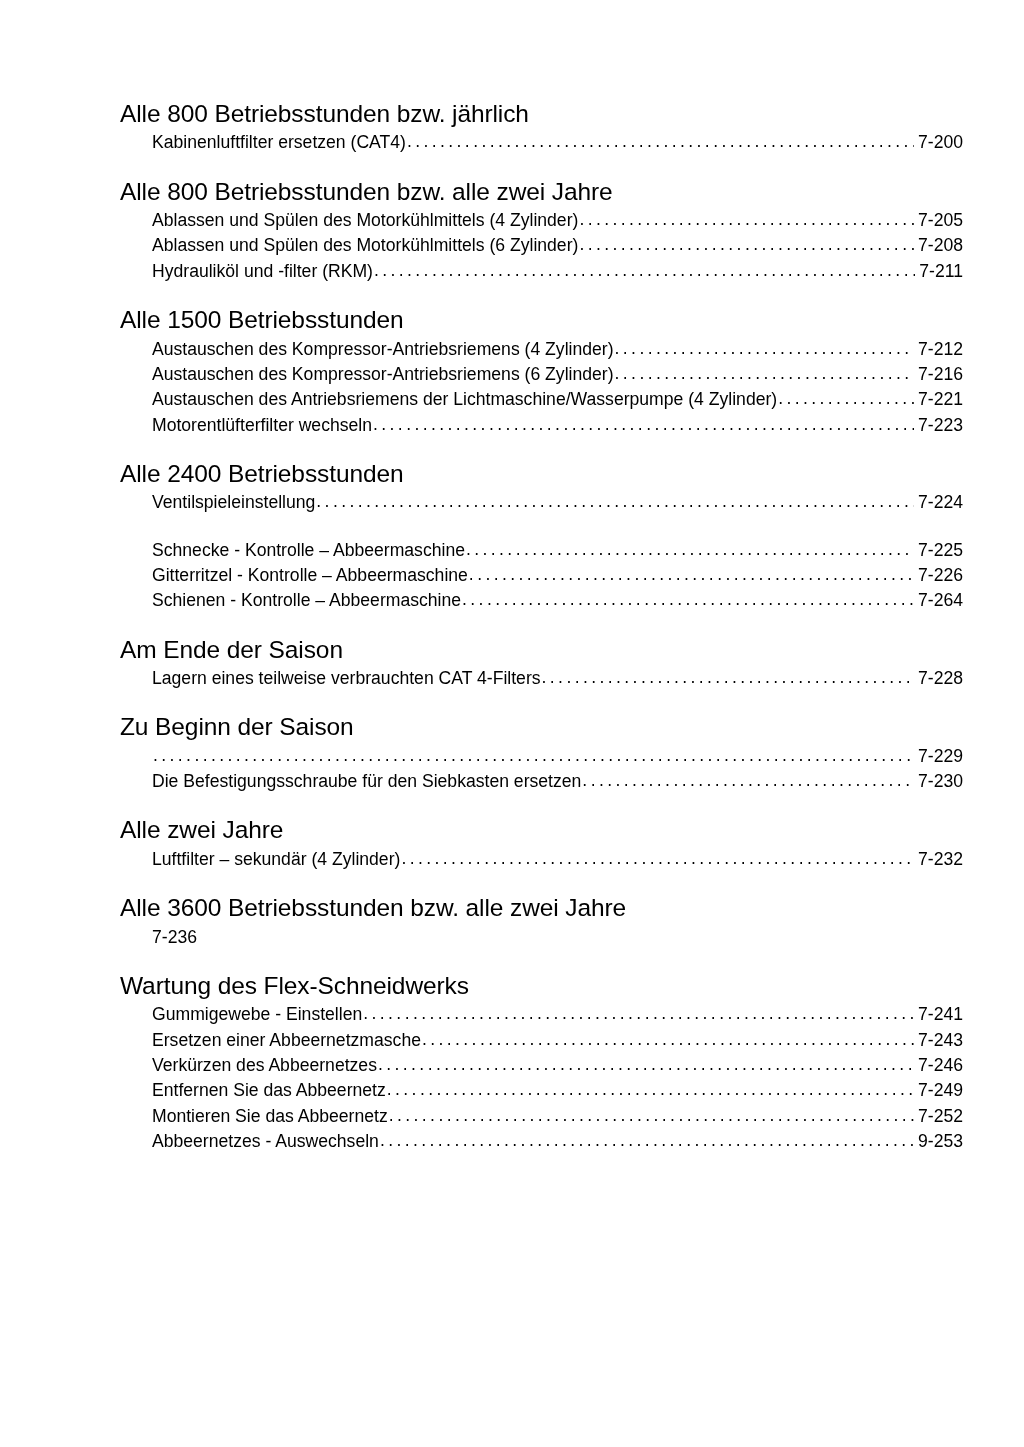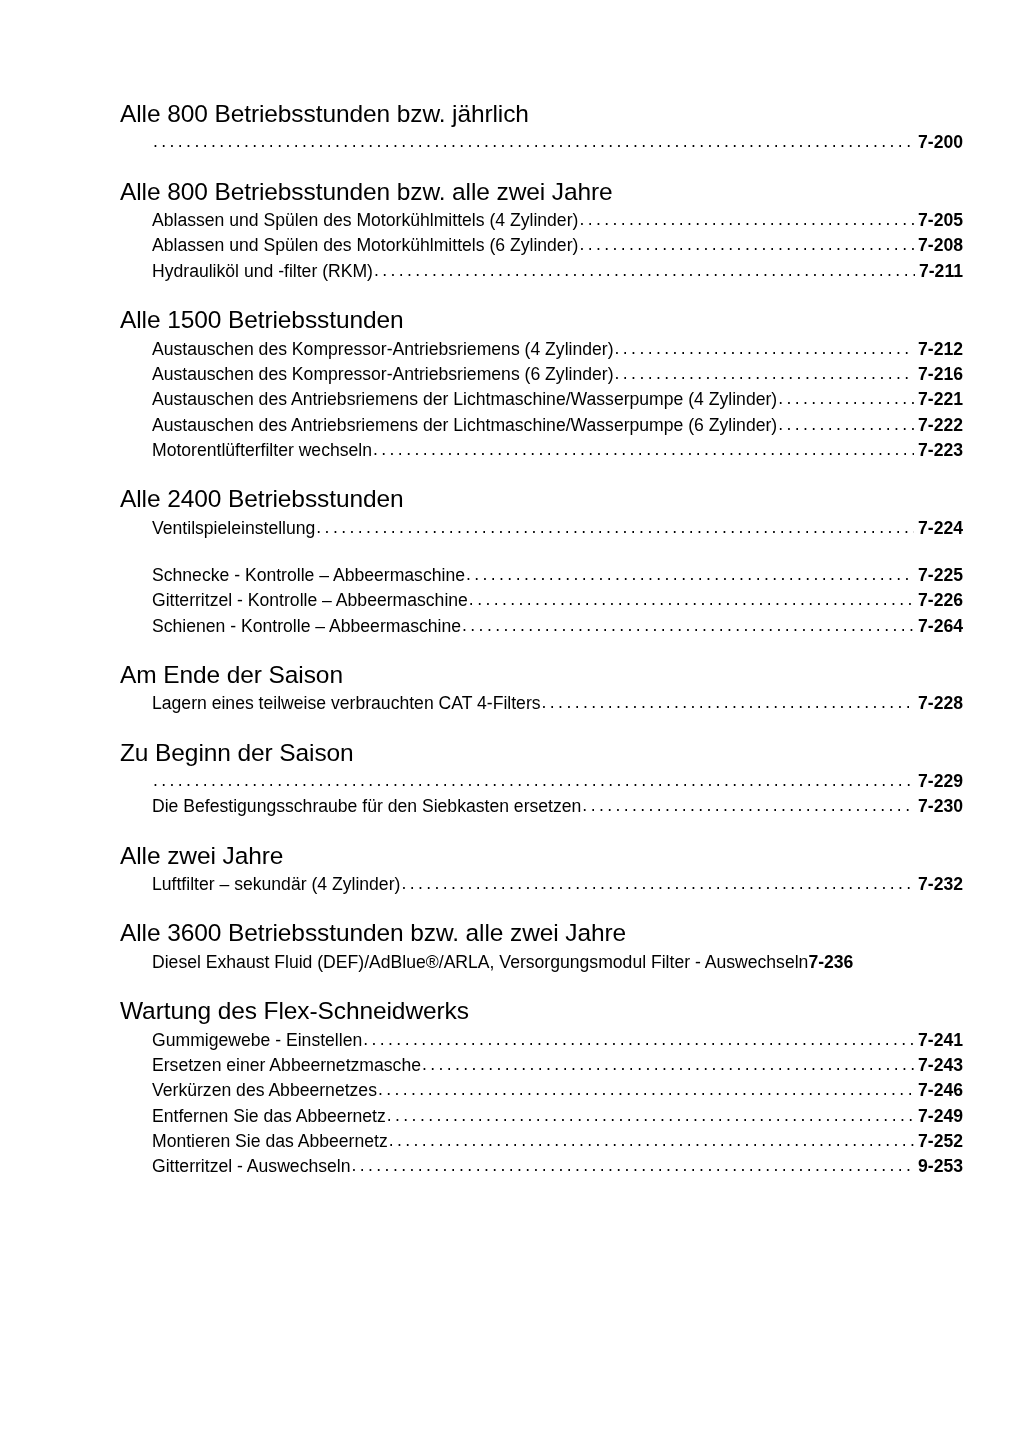--- a/index.html
+++ b/index.html
@@ -85,21 +85,20 @@
     content: " . . . . . . . . . . . . . . . . . . . . . . . . . . . . . . . . . . . . . . . . . . . . . . . . . . . . . . . . . . . . . . . . . . . . . . . . . . . . . . . . . . . . . . . . . . . . . . . . . . . . . . . . . . . . . . . . . . . .";
     letter-spacing: 0;
     word-spacing: -1.5px;
   }
 
   .entry-page {
     flex: 0 0 auto;
     text-align: center;
     white-space: pre;
     padding-left: 3px;
-    font-weight: bold;
   }
   .entry.no-leader .entry-page { padding-left: 0; }
 
   .bottom-rule {
     position: absolute;
     left: 76px;
     top: 1369px;
     width: 879px;
     height: 0;
     border-top: 2.5px solid #231f20;
@@ -107,20 +106,21 @@
 </style>
 </head>
 <body>
 
 <div class="page">
   <div class="toc" id="toc-root">
       <div class="section">
         <div class="section-heading">Alle 800 Betriebsstunden bzw. jährlich</div>
         <ul class="entries">
           <li class="entry">
+            <span class="entry-title">Kabinenluftfilter ersetzen (CAT4)</span>
             <span class="leader" aria-hidden="true"></span>
             <span class="entry-page">7-200</span>
           </li>
         </ul>
       </div>
       <div class="section">
         <div class="section-heading">Alle 800 Betriebsstunden bzw. alle zwei Jahre</div>
         <ul class="entries">
           <li class="entry">
             <span class="entry-title">Ablassen und Spülen des Motorkühlmittels (4 Zylinder)</span>
@@ -151,25 +151,20 @@
             <span class="entry-title">Austauschen des Kompressor-Antriebsriemens (6 Zylinder)</span>
             <span class="leader" aria-hidden="true"></span>
             <span class="entry-page">7-216</span>
           </li>
           <li class="entry">
             <span class="entry-title">Austauschen des Antriebsriemens der Lichtmaschine/Wasserpumpe (4 Zylinder)</span>
             <span class="leader" aria-hidden="true"></span>
             <span class="entry-page">7-221</span>
           </li>
           <li class="entry">
-            <span class="entry-title">Austauschen des Antriebsriemens der Lichtmaschine/Wasserpumpe (6 Zylinder)</span>
-            <span class="leader" aria-hidden="true"></span>
-            <span class="entry-page">7-222</span>
-          </li>
-          <li class="entry">
             <span class="entry-title">Motorentlüfterfilter wechseln</span>
             <span class="leader" aria-hidden="true"></span>
             <span class="entry-page">7-223</span>
           </li>
         </ul>
       </div>
       <div class="section">
         <div class="section-heading">Alle 2400 Betriebsstunden</div>
         <ul class="entries">
           <li class="entry">
@@ -229,21 +224,20 @@
             <span class="entry-title">Luftfilter – sekundär (4 Zylinder)</span>
             <span class="leader" aria-hidden="true"></span>
             <span class="entry-page">7-232</span>
           </li>
         </ul>
       </div>
       <div class="section">
         <div class="section-heading">Alle 3600 Betriebsstunden bzw. alle zwei Jahre</div>
         <ul class="entries">
           <li class="entry no-leader">
-            <span class="entry-title">Diesel Exhaust Fluid (DEF)/AdBlue®/ARLA, Versorgungsmodul Filter - Auswechseln</span>
             <span class="entry-page">7-236</span>
           </li>
         </ul>
       </div>
       <div class="section">
         <div class="section-heading">Wartung des Flex-Schneidwerks</div>
         <ul class="entries">
           <li class="entry">
             <span class="entry-title">Gummigewebe - Einstellen</span>
             <span class="leader" aria-hidden="true"></span>
@@ -263,21 +257,21 @@
             <span class="entry-title">Entfernen Sie das Abbeernetz</span>
             <span class="leader" aria-hidden="true"></span>
             <span class="entry-page">7-249</span>
           </li>
           <li class="entry">
             <span class="entry-title">Montieren Sie das Abbeernetz</span>
             <span class="leader" aria-hidden="true"></span>
             <span class="entry-page">7-252</span>
           </li>
           <li class="entry">
-            <span class="entry-title">Gitterritzel - Auswechseln</span>
+            <span class="entry-title">Abbeernetzes - Auswechseln</span>
             <span class="leader" aria-hidden="true"></span>
             <span class="entry-page">9-253</span>
           </li>
         </ul>
       </div>
     </div>
   <div class="bottom-rule"></div>
 </div>
 
 </body></html>

